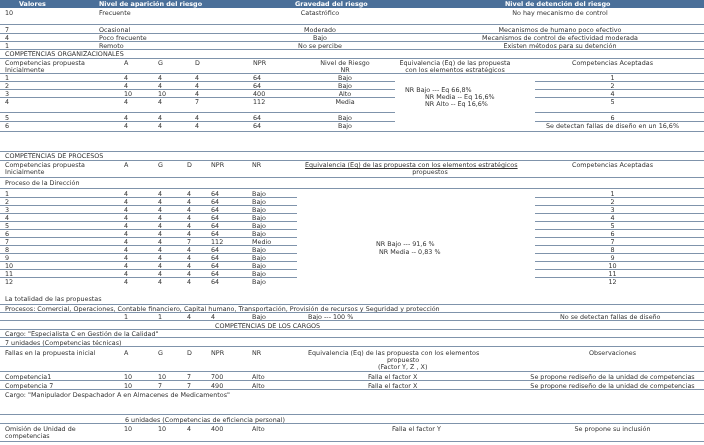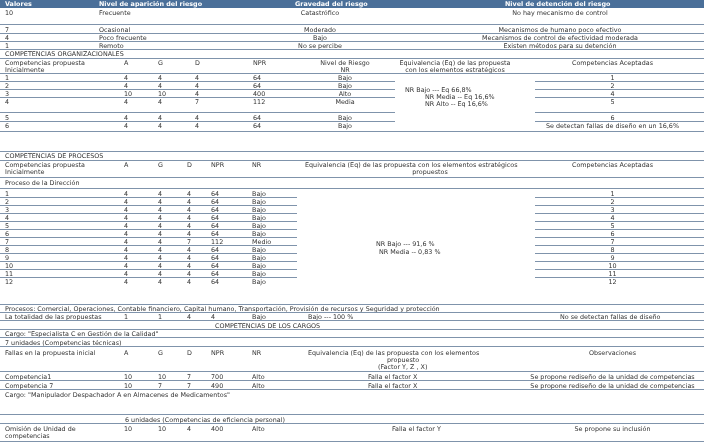--- a/index.html
+++ b/index.html
@@ -9,21 +9,21 @@
   .hdr span{position:absolute;top:1px;color:#fff;font-weight:bold;font-size:6.4px;line-height:1;white-space:nowrap;}
   .ln{position:absolute;height:1px;background:#7f93ab;}
   .ctr{text-align:center;}
 </style>
 </head>
 <body>
 
 <div id="doc">
 
   <div class="hdr">
-    <span style="left:5px">Valores</span>
+    <span style="left:19px">Valores</span>
     <span style="left:99px">Nivel de aparición del riesgo</span>
     <span style="left:295px">Gravedad del riesgo</span>
     <span style="left:505px">Nivel de detención del riesgo</span>
   </div>
 
   <div id="scale">
       <div class="abs" style="left: 5px; top: 10px;">10</div>
       <div class="abs" style="left: 99px; top: 10px;">Frecuente</div>
       <div class="abs ctr" style="left: 240px; top: 10px; width: 160px;">Catastrófico</div>
       <div class="abs ctr" style="left: 440px; top: 10px; width: 240px;">No hay mecanismo de control</div>
@@ -121,21 +121,21 @@
       <div class="ln" style="left: 0px; top: 151px; width: 704px;"></div>
       <div class="abs" style="left: 5px; top: 153px;">COMPETENCIAS  DE PROCESOS</div>
       <div class="ln" style="left: 0px; top: 160px; width: 704px;"></div>
       <div class="abs" style="left: 5px; top: 162px;">Competencias propuesta</div>
       <div class="abs" style="left: 5px; top: 169px;">Inicialmente</div>
       <div class="abs" style="left: 124px; top: 162px;">A</div>
       <div class="abs" style="left: 158px; top: 162px;">G</div>
       <div class="abs" style="left: 187px; top: 162px;">D</div>
       <div class="abs" style="left: 211px; top: 162px;">NPR</div>
       <div class="abs" style="left: 252px; top: 162px;">NR</div>
-      <div class="abs" style="left: 305px; top: 162px;">Equivalencia (Eq) de las propuesta con los elementos estratégicos</div>
+      <div class="abs" style="left: 305px; top: 162px; text-decoration: underline;">Equivalencia (Eq) de las propuesta con los elementos estratégicos</div>
       <div class="abs ctr" style="left: 365px; top: 169px; width: 130px;">propuestos</div>
       <div class="abs ctr" style="left: 525px; top: 162px; width: 175px;">Competencias Aceptadas</div>
       <div class="ln" style="left: 0px; top: 177px; width: 704px;"></div>
       <div class="abs" style="left: 5px; top: 180px;">Proceso de la Dirección</div>
       <div class="ln" style="left: 0px; top: 188px; width: 704px;"></div>
       <div class="abs" style="left: 5px; top: 191px;">1</div>
       <div class="abs" style="left: 124px; top: 191px;">4</div>
       <div class="abs" style="left: 158px; top: 191px;">4</div>
       <div class="abs" style="left: 187px; top: 191px;">4</div>
       <div class="abs" style="left: 211px; top: 191px;">64</div>
@@ -238,21 +238,21 @@
       <div class="abs" style="left: 158px; top: 279px;">4</div>
       <div class="abs" style="left: 187px; top: 279px;">4</div>
       <div class="abs" style="left: 211px; top: 279px;">64</div>
       <div class="abs" style="left: 252px; top: 279px;">Bajo</div>
       <div class="abs ctr" style="left: 525px; top: 279px; width: 175px;">12</div>
       <div class="abs" style="left: 376px; top: 241px;">NR Bajo   ---    91,6 %</div>
       <div class="abs" style="left: 379px; top: 249px;">NR  Media --    0,83 %</div>
       <div class="ln" style="left: 0px; top: 304px; width: 704px;"></div>
       <div class="abs" style="left: 5px; top: 306px;">Procesos: Comercial, Operaciones, Contable financiero, Capital humano, Transportación, Provisión de recursos y Seguridad y protección</div>
       <div class="ln" style="left: 0px; top: 312px; width: 704px;"></div>
-      <div class="abs" style="left: 5px; top: 314px;">La totalidad de las propuestas</div>
+      <div class="abs" style="left: 5px; top: 296px;">La totalidad de las propuestas</div>
       <div class="abs" style="left: 124px; top: 314px;">1</div>
       <div class="abs" style="left: 158px; top: 314px;">1</div>
       <div class="abs" style="left: 187px; top: 314px;">4</div>
       <div class="abs" style="left: 211px; top: 314px;">4</div>
       <div class="abs" style="left: 252px; top: 314px;">Bajo</div>
       <div class="abs" style="left: 308px; top: 314px;">Bajo   ---   100 %</div>
       <div class="abs" style="left: 560px; top: 314px;">No se detectan fallas de diseño</div>
       <div class="ln" style="left: 0px; top: 320px; width: 704px;"></div>
     </div>
   <div id="cargos">

